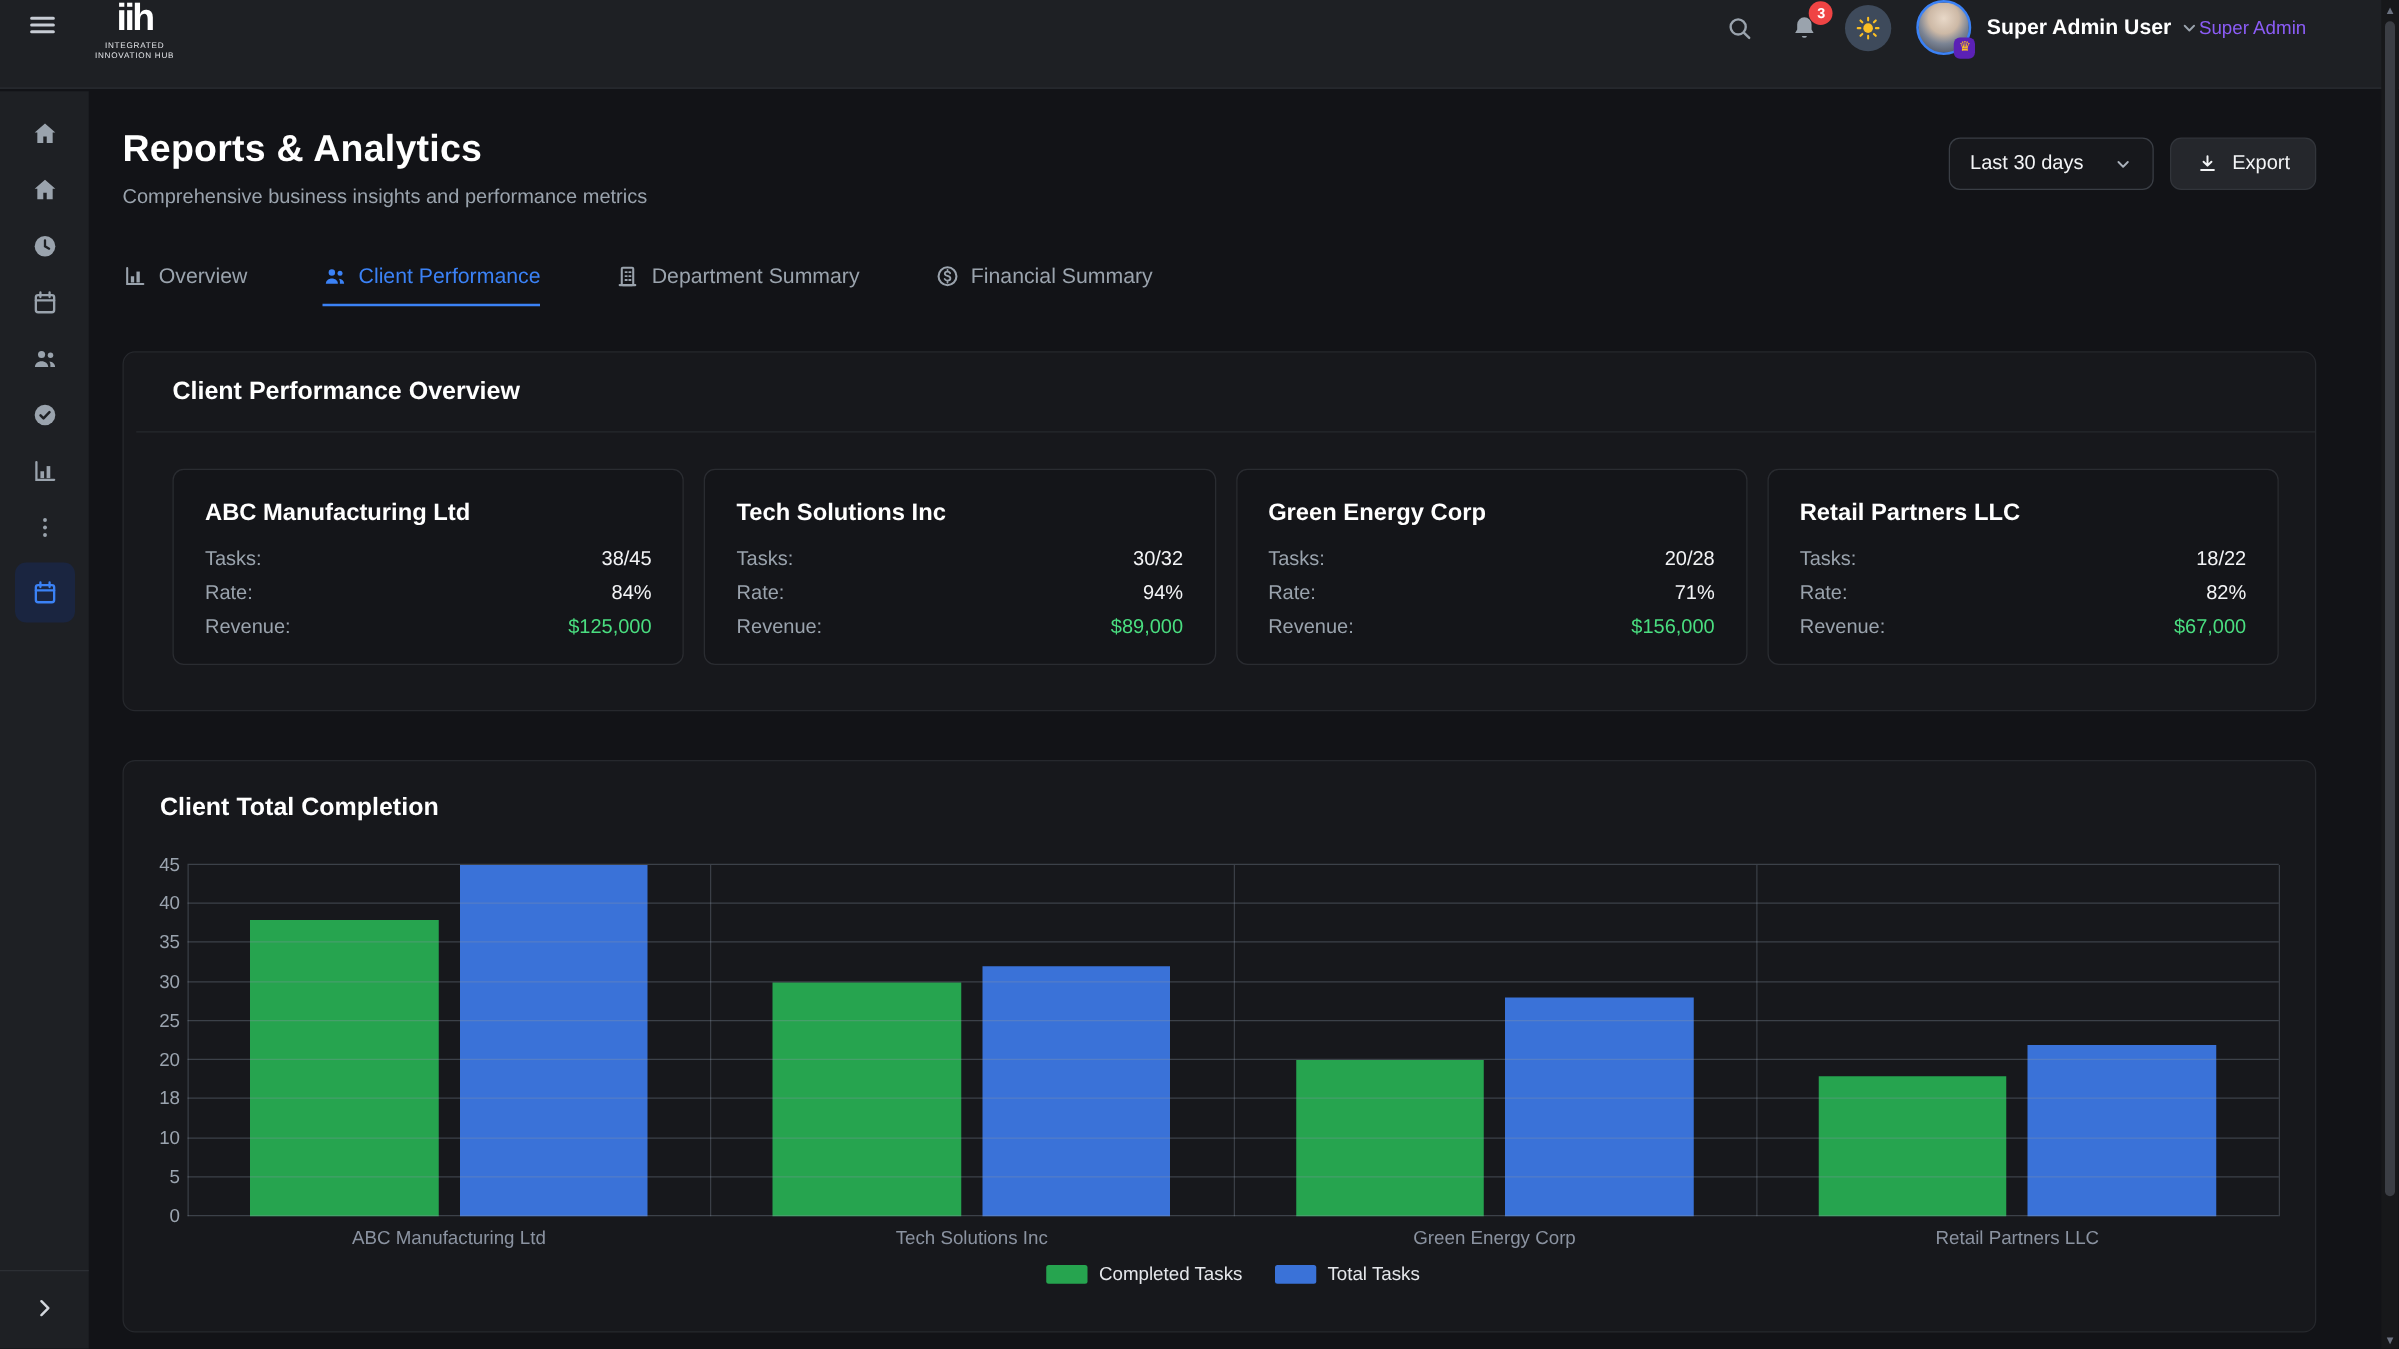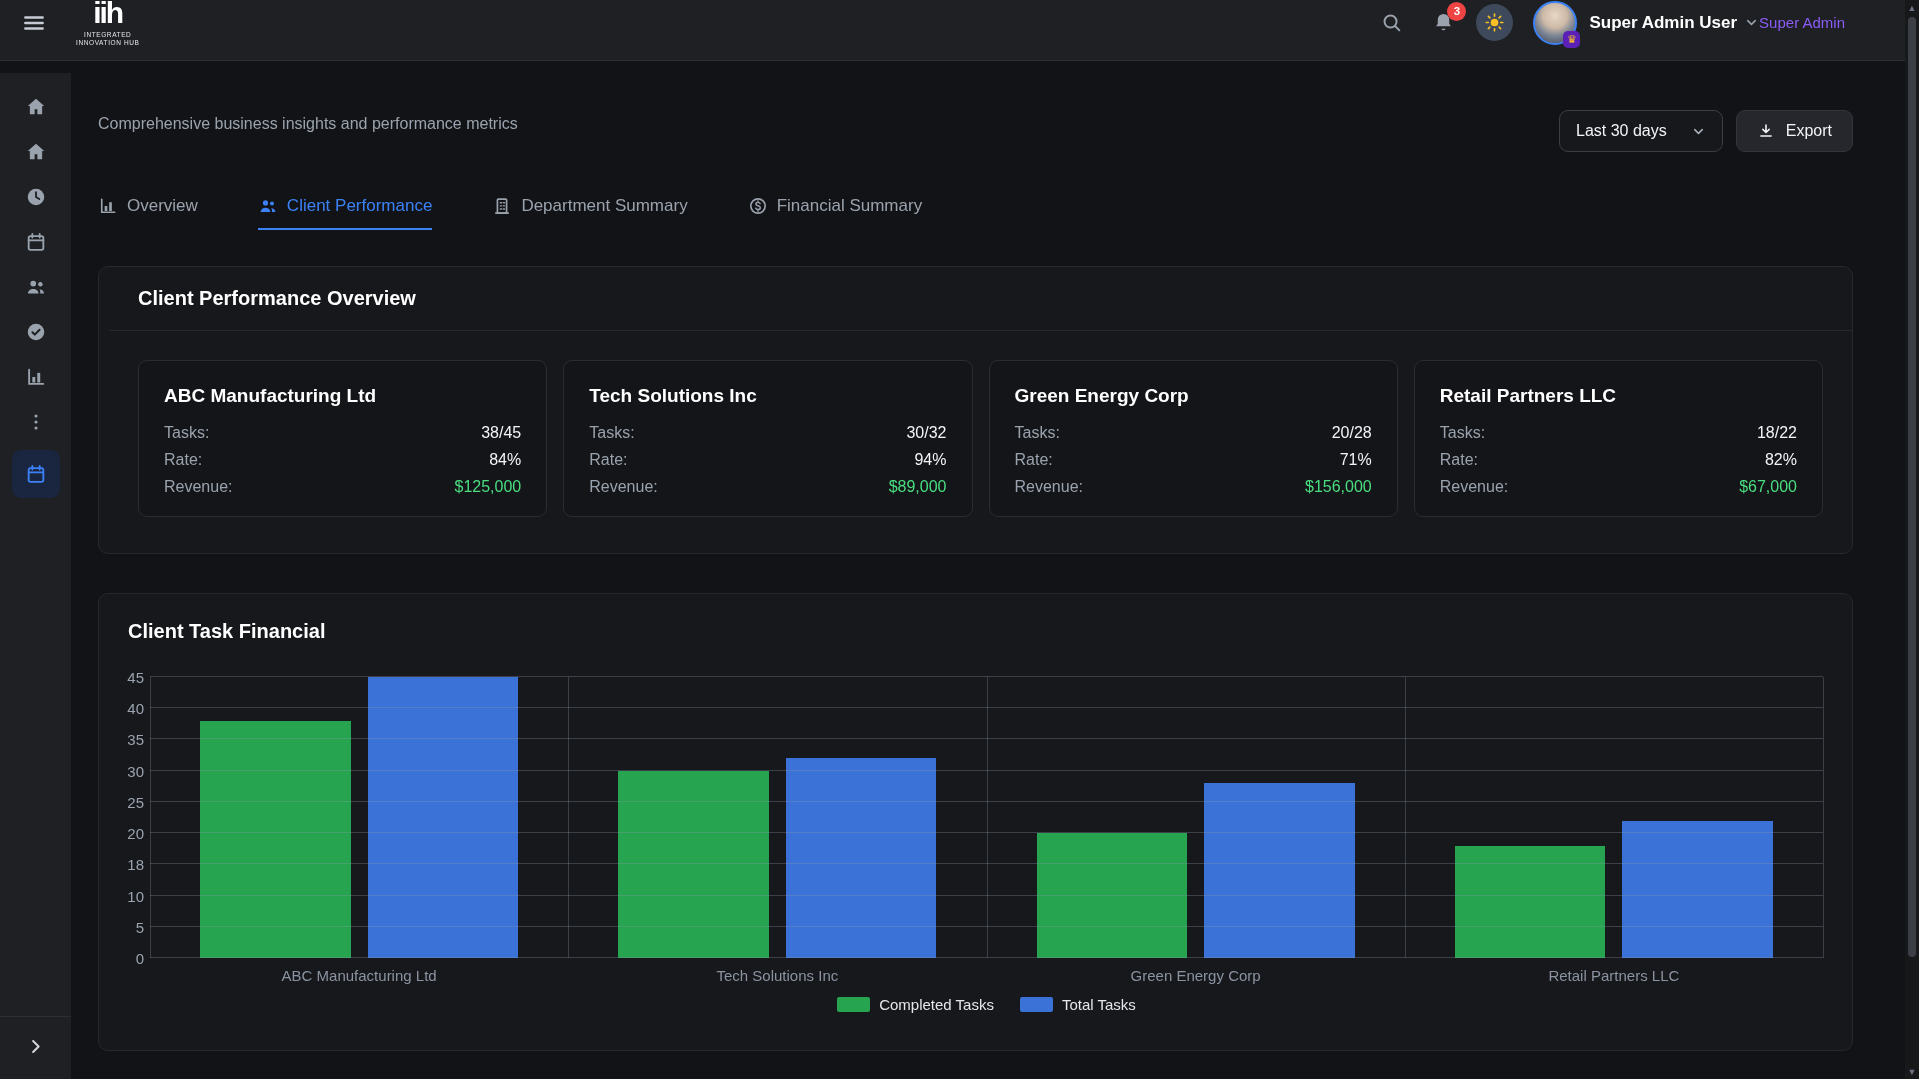--- a/index.html
+++ b/index.html
@@ -3,22 +3,22 @@
 <meta charset="utf-8">
 <style>
   * { margin:0; padding:0; box-sizing:border-box; }
   html,body { width:1919px; height:1079px; overflow:hidden; }
   body { font-family:"Liberation Sans", sans-serif; background:#121317; color:#f3f4f6; position:relative; }
   button { font-family:inherit; background:none; border:none; color:inherit; cursor:pointer; }
   .icon { display:inline-flex; align-items:center; justify-content:center; flex:0 0 auto; }
   .icon svg { width:100%; height:100%; display:block; }
 
   
-  .topbar { position:absolute; top:0; left:0; width:1919px; height:61px; background:#1e2024;
-            border-bottom:1px solid #2a2d32; display:flex; align-items:center; padding:0 24px 15px 14px; z-index:5; }
+  .topbar { position:absolute; top:0; left:0; width:1919px; height:71px; background:#1e2024;
+            border-bottom:1px solid #2a2d32; display:flex; align-items:flex-start; padding:0 24px 15px 14px; z-index:5; }
   .hamburger-btn { width:40px; height:40px; color:#c7ccd4; display:flex; align-items:center; justify-content:center; }
   .hamburger-btn .icon { width:26px; height:26px; }
   .logo { margin-left:22px; display:flex; flex-direction:column; align-items:center; line-height:1; }
   .logo-mark { font-weight:bold; font-size:30px; letter-spacing:-2px; color:#ffffff; }
   .logo-sub { margin-top:3px; font-size:6.5px; letter-spacing:.6px; color:#e5e7eb; text-align:center; line-height:1.25; }
   .topbar-right { margin-left:auto; display:flex; align-items:center; gap:14px; padding-right:28px; }
   .tb-iconbtn { width:38px; height:38px; color:#9aa3ad; display:flex; align-items:center; justify-content:center; position:relative; }
   .tb-iconbtn .icon { width:23px; height:23px; }
   .badge { position:absolute; top:-2px; right:-4px; min-width:19px; height:19px; border-radius:10px; background:#ef4444;
            color:#fff; font-size:11.5px; font-weight:bold; display:flex; align-items:center; justify-content:center; padding:0 4px; }
@@ -250,20 +250,21 @@
           </svg>
         </span>
     </button>
   </div>
 </nav>
 
 <main class="main">
 
   <div class="page-header">
     <div>
+      <h1 class="page-title">Reports &amp; Analytics</h1>
       <div class="page-subtitle">Comprehensive business insights and performance metrics</div>
     </div>
     <div class="header-actions">
       <button class="period-select">
         <span>Last 30 days</span>
         <span class="icon">
             <svg viewBox="0 0 24 24">
               <path d="m6 9 6 6 6-6" fill="none" stroke="currentColor" stroke-width="2.4" stroke-linecap="round" stroke-linejoin="round"></path>
             </svg>
           </span>
@@ -393,21 +394,21 @@
             <div class="crow">
               <span class="lbl">Revenue:</span>
               <span class="val green">$67,000</span>
             </div>
           </div>
         </div>
       </div>
   </section>
 
   <section class="card chart-card">
-    <div class="chart-title">Client Task Financial</div>
+    <div class="chart-title">Client Total Completion</div>
     <div class="chart-area">
       <div class="plot">
           <div class="gridline" style="bottom: 0%;"></div>
           <div class="ytick" style="bottom: 0%;">0</div>
           <div class="gridline" style="bottom: 11.1111%;"></div>
           <div class="ytick" style="bottom: 11.1111%;">5</div>
           <div class="gridline" style="bottom: 22.2222%;"></div>
           <div class="ytick" style="bottom: 22.2222%;">10</div>
           <div class="gridline" style="bottom: 33.3333%;"></div>
           <div class="ytick" style="bottom: 33.3333%;">18</div>

